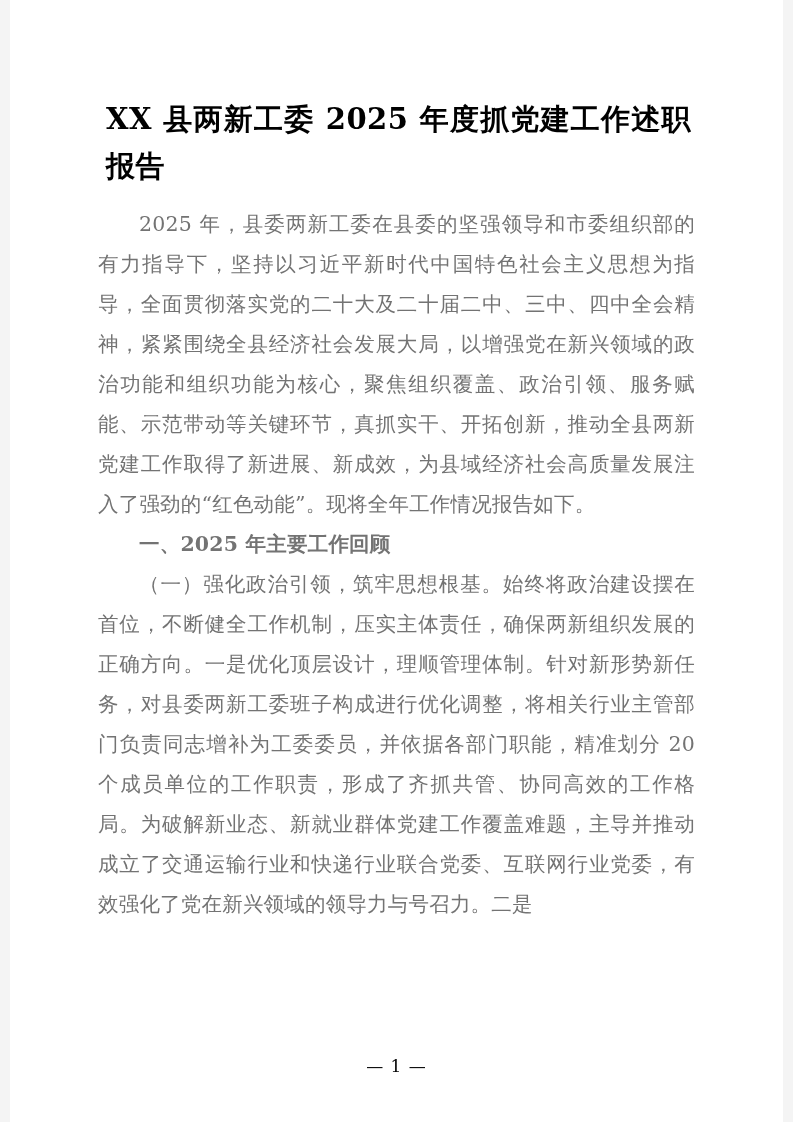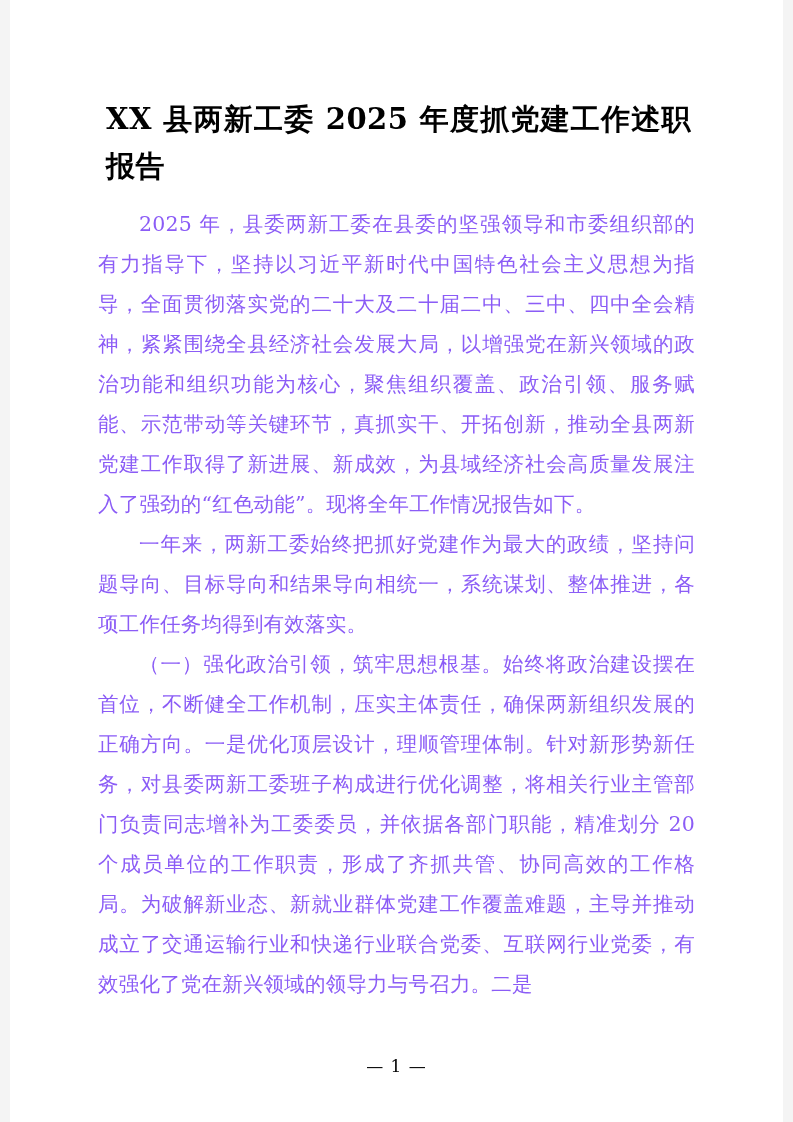--- a/index.html
+++ b/index.html
@@ -30,21 +30,21 @@
     letter-spacing: 0.5px;
     color: #000;
     margin: 0 0 14px 0;
     padding: 0 4px 0 8px;
   }
   .para {
     font-size: 20.5px;
     line-height: 40px;
     text-align: justify;
     text-justify: inter-ideograph;
-    color: #8b5cf6;
+    color: #737373;
     margin: 0;
     text-indent: 41px;
     letter-spacing: 0.2px;
   }
   .para.heading {
     font-weight: bold;
   }
   .para b {
     font-weight: normal;
   }
@@ -61,20 +61,20 @@
 </style>
 </head>
 <body>
 
 <div class="page">
 
   <h1 class="doc-title">XX 县两新工委 2025 年度抓党建工作述职报告</h1>
 
   <p class="para">2025 年，县委两新工委在县委的坚强领导和市委组织部的有力指导下，坚持以习近平新时代中国特色社会主义思想为指导，全面贯彻落实党的二十大及二十届二中、三中、四中全会精神，紧紧围绕全县经济社会发展大局，以增强党在新兴领域的政治功能和组织功能为核心，聚焦组织覆盖、政治引领、服务赋能、示范带动等关键环节，真抓实干、开拓创新，推动全县两新党建工作取得了新进展、新成效，为县域经济社会高质量发展注入了强劲的“红色动能”。现将全年工作情况报告如下。</p>
 
+  <p class="para heading">一、2025 年主要工作回顾</p>
 
-  <p class="para">一年来，两新工委始终把抓好党建作为最大的政绩，坚持问题导向、目标导向和结果导向相统一，系统谋划、整体推进，各项工作任务均得到有效落实。</p>
 
   <p class="para"><b>（一）强化政治引领，筑牢思想根基。</b><span>始终将政治建设摆在首位，不断健全工作机制，压实主体责任，确保两新组织发展的正确方向。一是优化顶层设计，理顺管理体制。针对新形势新任务，对县委两新工委班子构成进行优化调整，将相关行业主管部门负责同志增补为工委委员，并依据各部门职能，精准划分 20 个成员单位的工作职责，形成了齐抓共管、协同高效的工作格局。为破解新业态、新就业群体党建工作覆盖难题，主导并推动成立了交通运输行业和快递行业联合党委、互联网行业党委，有效强化了党在新兴领域的领导力与号召力。二是</span></p>
 
   <div class="footer">— 1 —</div>
 
 </div>
 
 </body></html>

